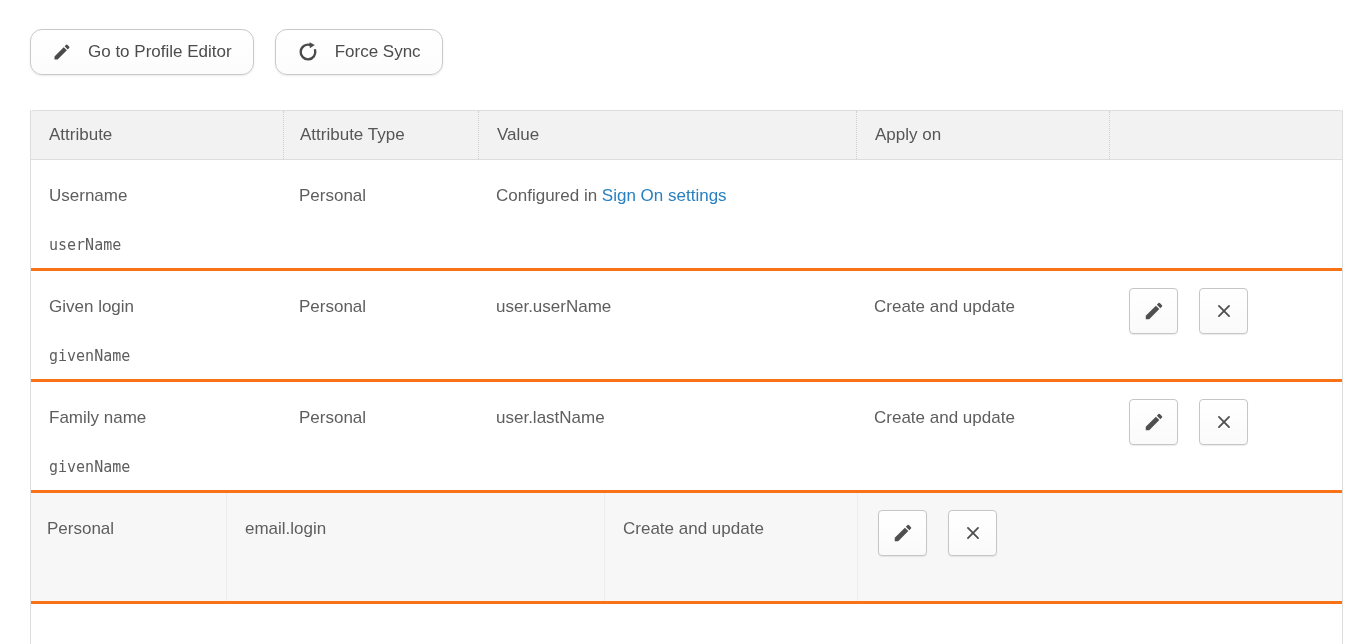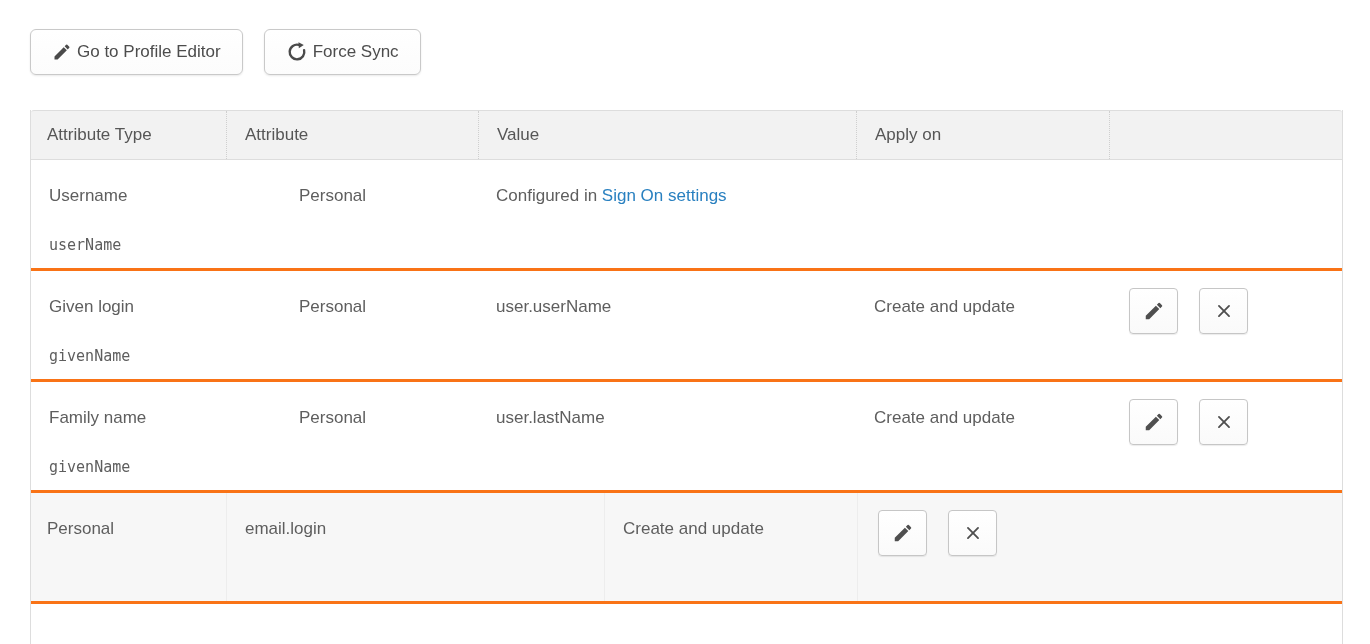--- a/index.html
+++ b/index.html
@@ -8,24 +8,24 @@
     background: #ffffff;
     overflow: hidden;
     font-family: "Liberation Sans", sans-serif;
     color: #5e5e5e;
   }
   .page { padding: 29px 0 0 30px; width: 1343px; }
 
   
   .toolbar { display: flex; gap: 21px; margin-bottom: 35px; }
   .tb-btn {
-    display: inline-flex; align-items: center; gap: 5px;
+    display: inline-flex; align-items: center; gap: 16px;
     height: 46px; padding: 0 21px;
     background: linear-gradient(#ffffff, #fcfcfc);
-    border: 1px solid #c9c9c9; border-radius: 6px;
+    border: 1px solid #c9c9c9; border-radius: 12px;
     box-shadow: 0 1px 2px rgba(0,0,0,0.09);
     font-family: "Liberation Sans", sans-serif;
     font-size: 17px; color: #4c4c4c; cursor: pointer;
   }
   .tb-btn svg { display: block; }
 
   
   .attr-table {
     width: 1313px;
     border-left: 1px solid #dddddd;
@@ -103,22 +103,22 @@
           <polygon points="13.6,1.4 19.4,4.4 14.0,7.9" fill="#4a4a4a"></polygon>
         </svg>
       </span>
       <span>Force Sync</span>
     </button>
   </div>
 
   <div class="attr-table">
 
     <div class="t-head">
+      <div class="cell c1">Attribute</div>
       <div class="cell c2">Attribute Type</div>
-      <div class="cell c1">Attribute</div>
       <div class="cell c3">Value</div>
       <div class="cell c4">Apply on</div>
       <div class="cell c5"></div>
     </div>
 
     <div class="t-row">
       <div class="cell c1">
         <span class="attr-label">Username</span>
         <span class="attr-name">userName</span>
       </div>

